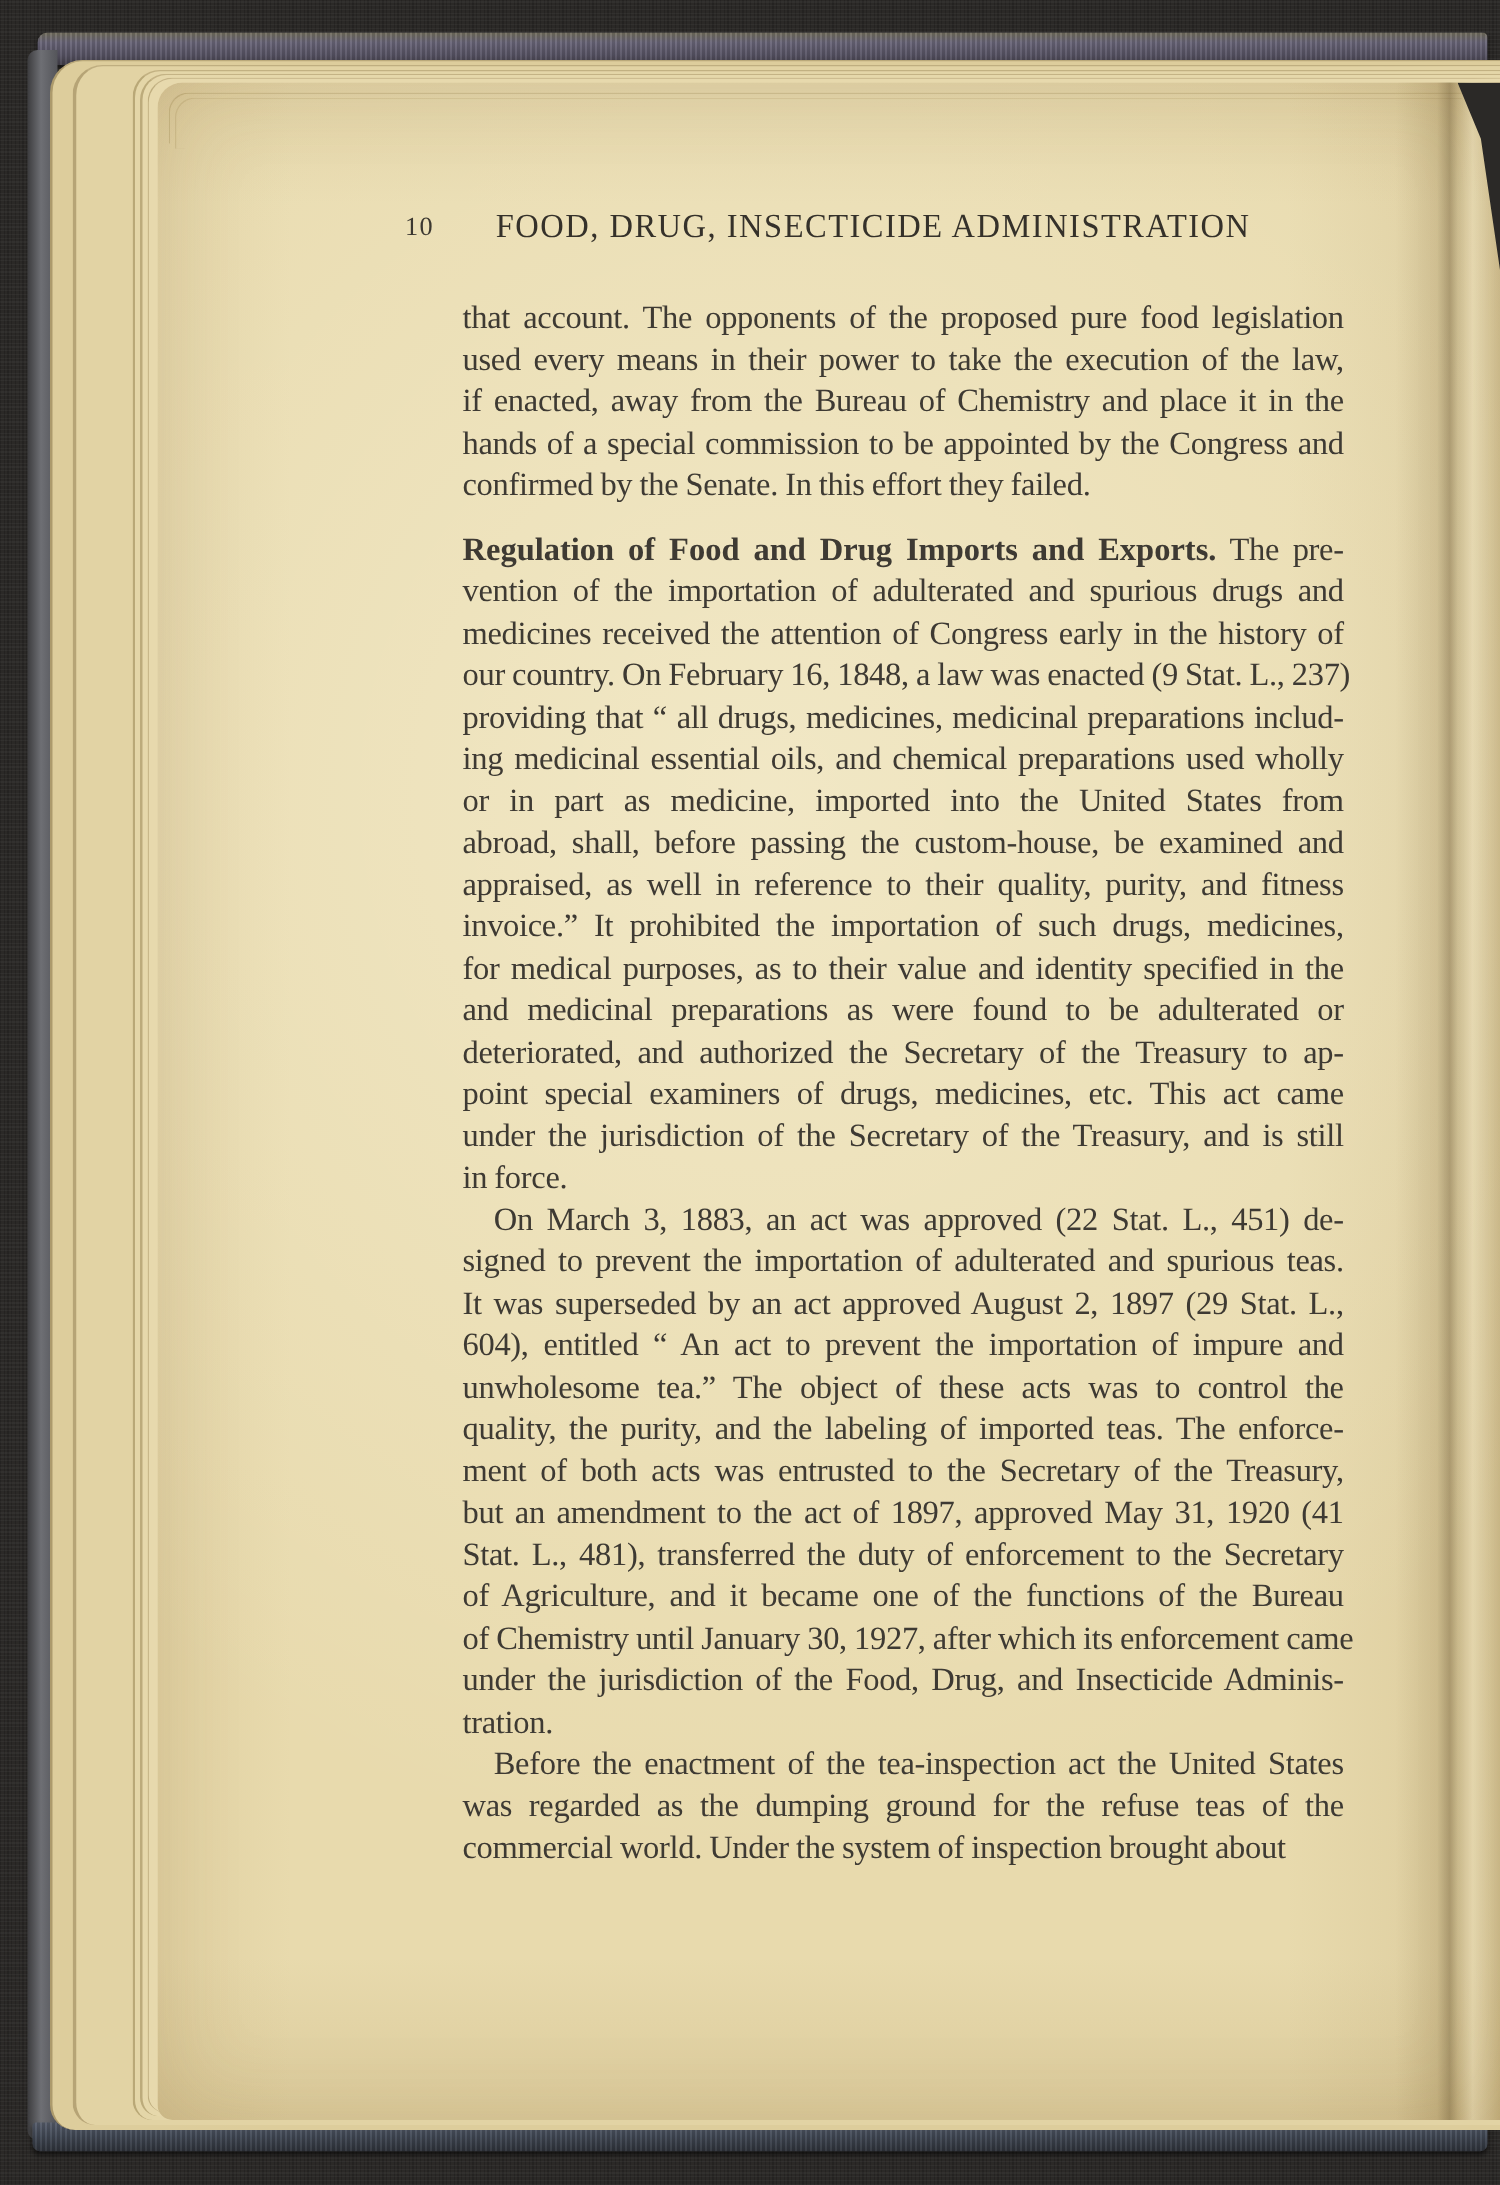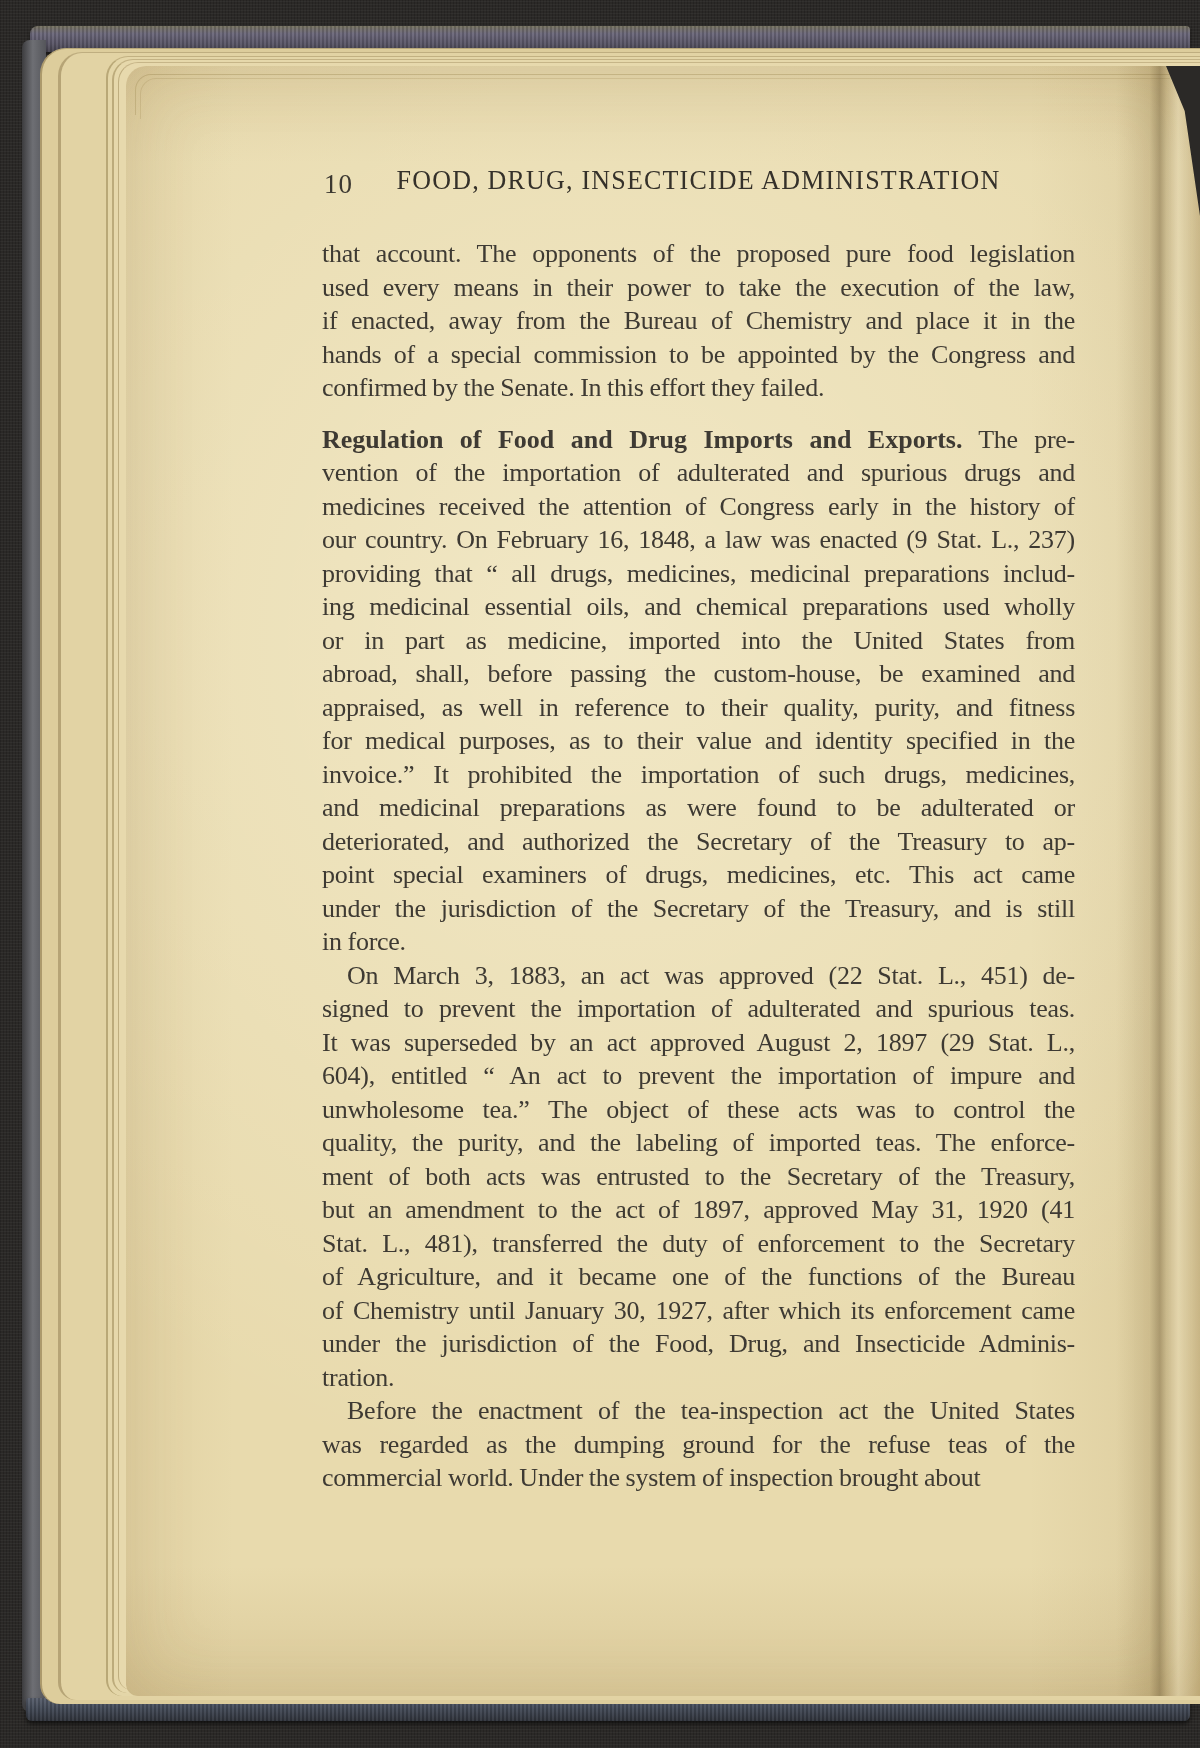--- a/index.html
+++ b/index.html
@@ -78,33 +78,33 @@
     position:absolute;top:0;right:0;width:34px;height:150px;
     background:#2b2927;
     clip-path:polygon(0 0, 100% 0, 100% 100%, 55% 30%);
   }
   
   .running-head{
     position:absolute;left:196px;top:100px;width:753px;height:40px;
     color:#35312a;
   }
   .folio{
-    position:absolute;left:2px;top:3px;font-size:27px;letter-spacing:1px;color:#3c3831;
+    position:absolute;left:2px;top:3px;font-size:21px;letter-spacing:1px;color:#3c3831;
   }
   .head-title{
     text-align:center;font-size:26px;letter-spacing:1.2px;color:#35312a;
     transform:scaleY(1.04);
   }
   .page-body{
     position:absolute;left:196px;top:171px;width:753px;color:#3e3a33;
     font-size:26px;line-height:33.5px;letter-spacing:-0.25px;word-spacing:-0.5px;
   }
   .para{margin:0;}
   .para.section{margin-top:18px;}
-  .tline{white-space:nowrap;text-align:justify;text-align-last:justify;height:33.5px;}
+  .tline{white-space:nowrap;text-align:justify;text-align-last:justify;height:33.5px;margin-left:48px;}
   .tline.final{text-align-last:left;}
   .tline.indent{padding-left:25px;}
   .run-head{font-weight:bold;letter-spacing:0;}
 </style>
 </head>
 <body>
 
 <div class="stage">
   <div class="backdrop"></div>
 
@@ -138,22 +138,22 @@
         <div class="para section">
           <div class="tline"><span class="run-head">Regulation of Food and Drug Imports and Exports.</span> The pre-</div>
           <div class="tline">vention of the importation of adulterated and spurious drugs and</div>
           <div class="tline">medicines received the attention of Congress early in the history of</div>
           <div class="tline">our country.  On February 16, 1848, a law was enacted (9 Stat. L., 237)</div>
           <div class="tline">providing that “ all drugs, medicines, medicinal preparations includ-</div>
           <div class="tline">ing medicinal essential oils, and chemical preparations used wholly</div>
           <div class="tline">or in part as medicine, imported into the United States from</div>
           <div class="tline">abroad, shall, before passing the custom-house, be examined and</div>
           <div class="tline">appraised, as well in reference to their quality, purity, and fitness</div>
+          <div class="tline">invoice.”  It prohibited the importation of such drugs, medicines,</div>
           <div class="tline">for medical purposes, as to their value and identity specified in the</div>
-          <div class="tline">invoice.”  It prohibited the importation of such drugs, medicines,</div>
           <div class="tline">and medicinal preparations as were found to be adulterated or</div>
           <div class="tline">deteriorated, and authorized the Secretary of the Treasury to ap-</div>
           <div class="tline">point special examiners of drugs, medicines, etc.  This act came</div>
           <div class="tline">under the jurisdiction of the Secretary of the Treasury, and is still</div>
           <div class="tline final">in force.</div>
         </div>
         <div class="para">
           <div class="tline indent">On March 3, 1883, an act was approved (22 Stat. L., 451) de-</div>
           <div class="tline">signed to prevent the importation of adulterated and spurious teas.</div>
           <div class="tline">It was superseded by an act approved August 2, 1897 (29 Stat. L.,</div>

